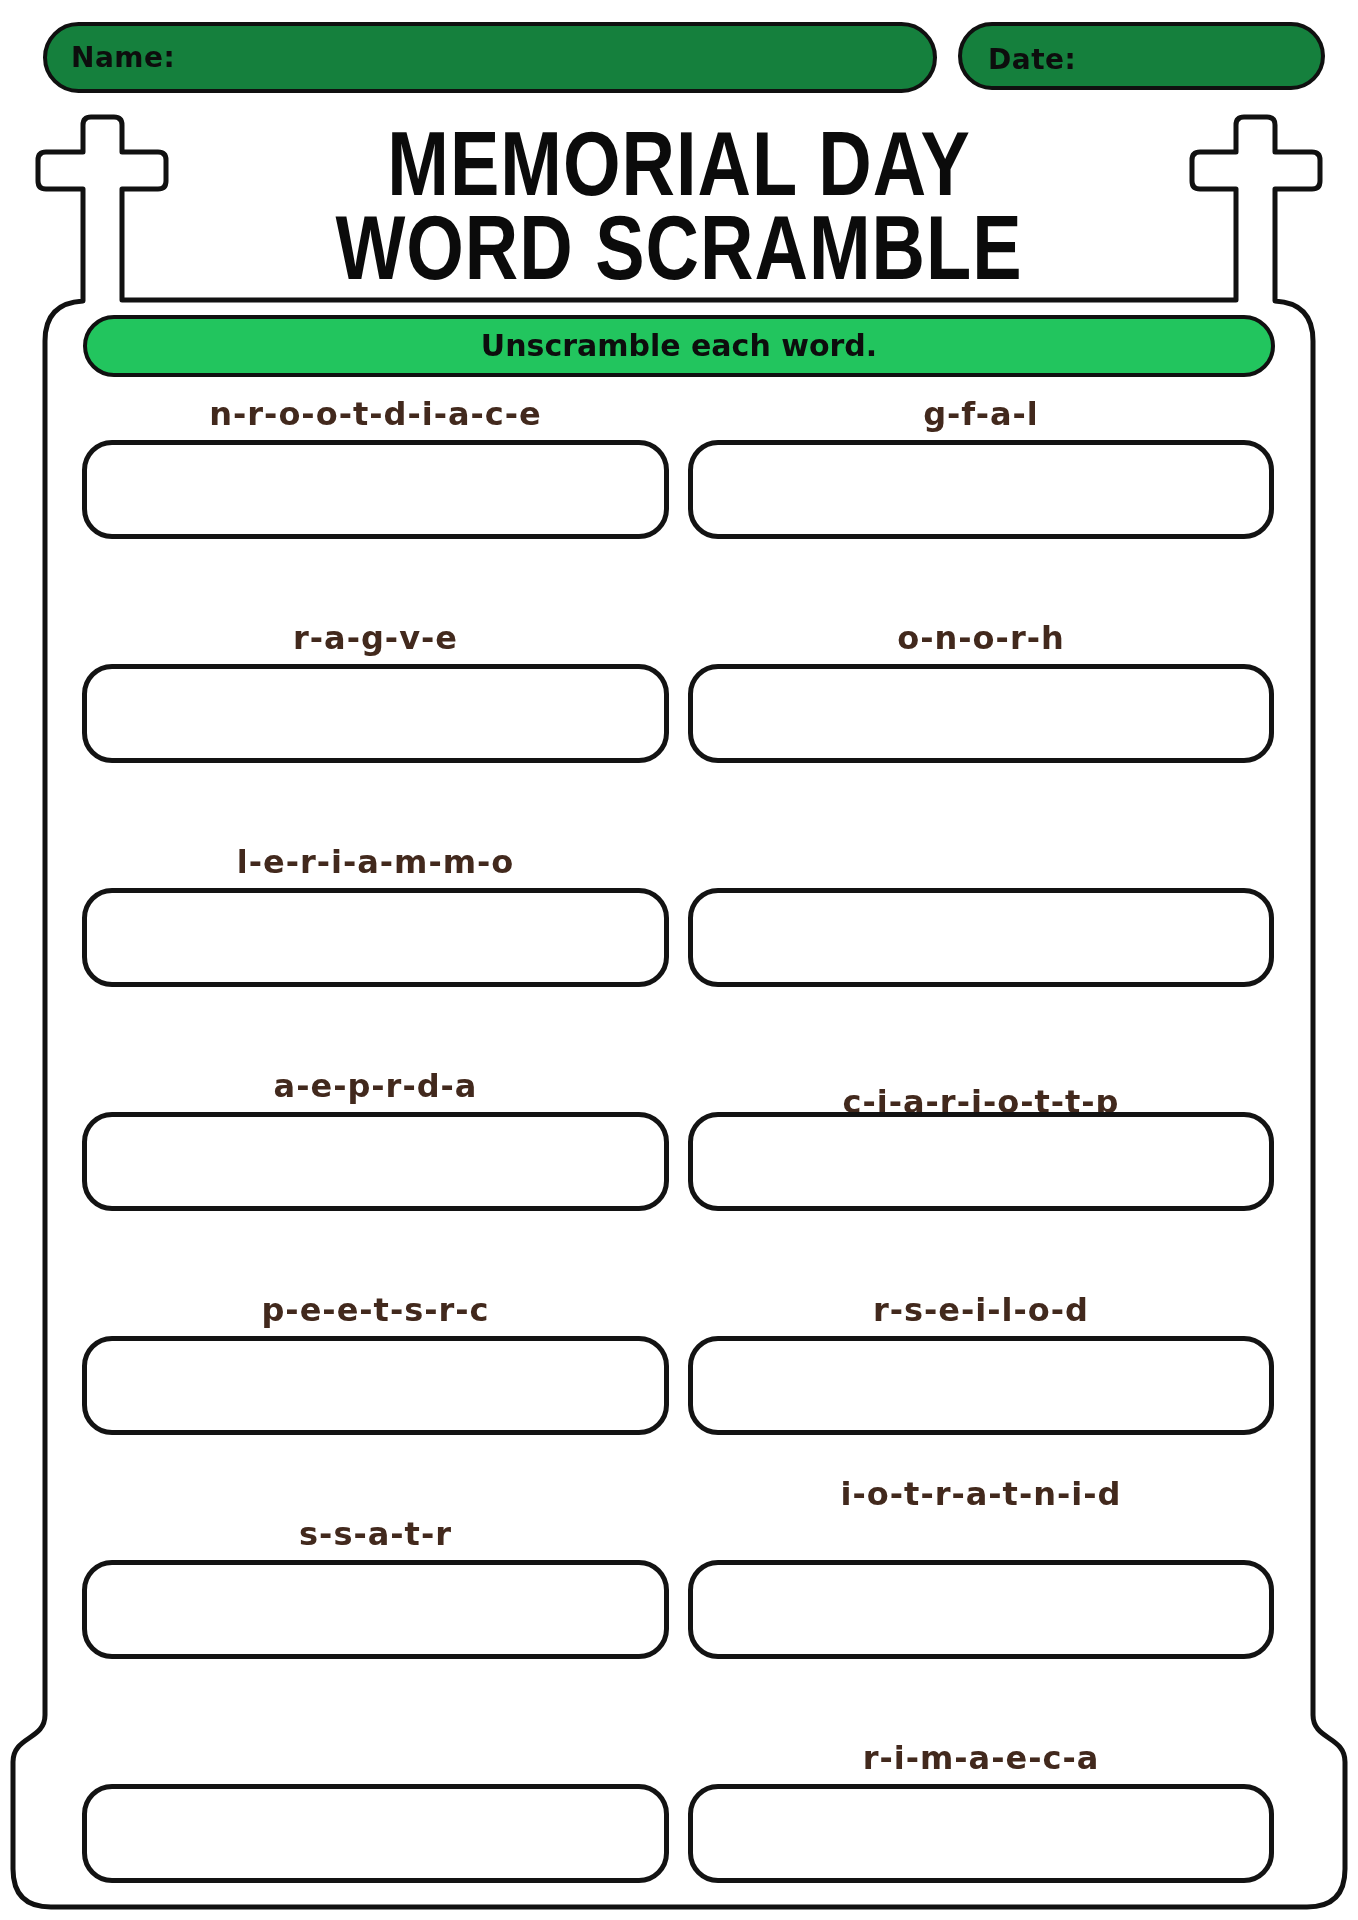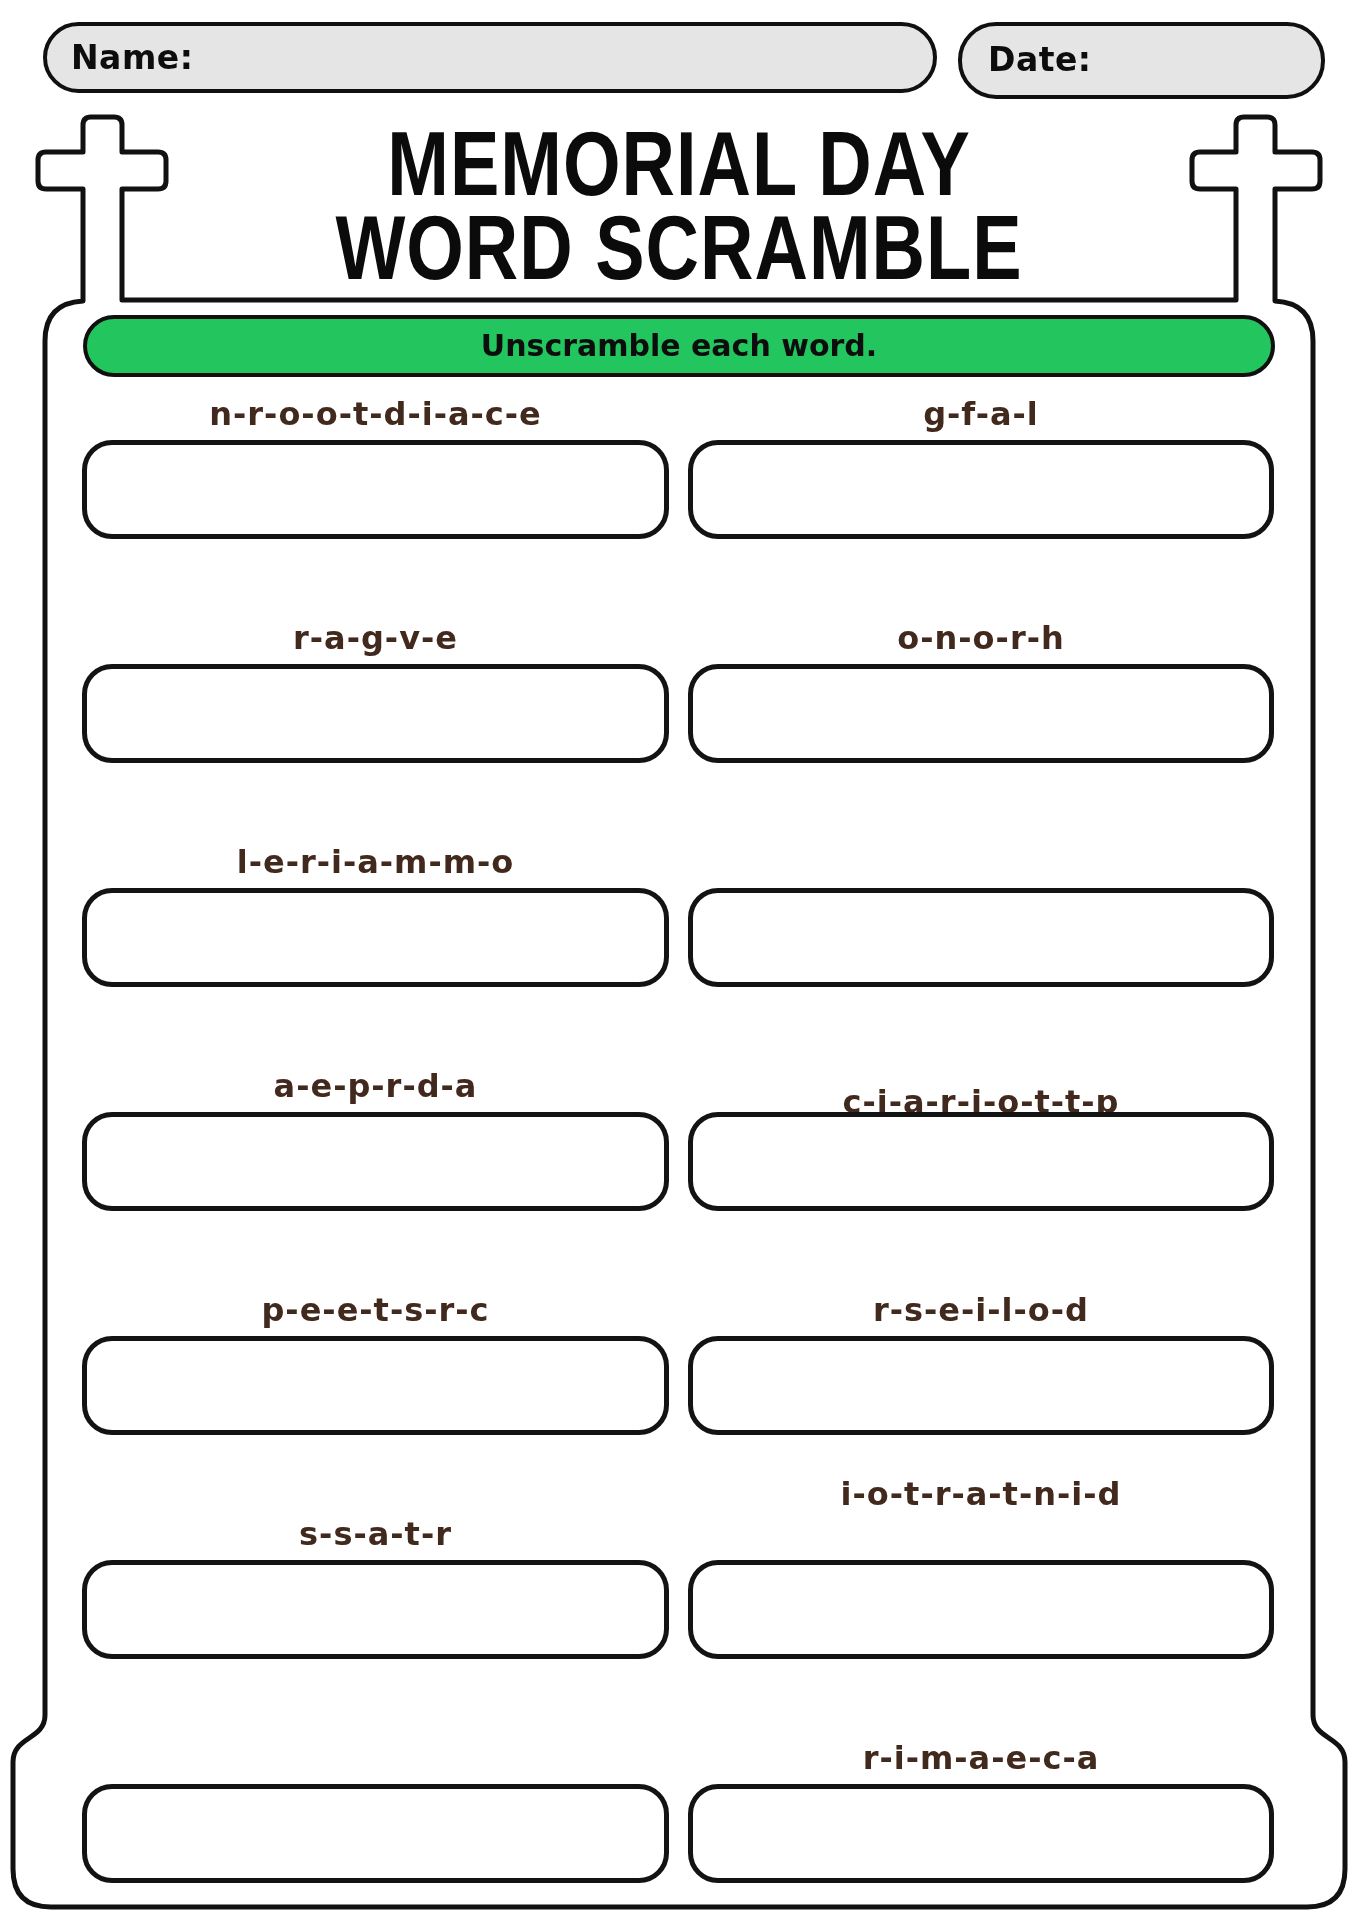--- a/index.html
+++ b/index.html
@@ -2,26 +2,26 @@
 <html><head>
 <meta charset="utf-8">
 <style>
   html,body{margin:0;padding:0;background:#ffffff;}
   .sheet{
     position:relative;width:1358px;height:1920px;background:#ffffff;
     font-family:"DejaVu Sans","Liberation Sans",sans-serif;overflow:hidden;
   }
   .monument-svg{position:absolute;left:0;top:0;width:1358px;height:1920px;}
   .field-box{
-    position:absolute;background:#e5e5e5;border:4px solid #101010;
+    position:absolute;background:#15803d;border:4px solid #101010;
     box-sizing:border-box;color:#0d0d0d;
-    font-size:33px;font-weight:700;letter-spacing:0.5px;
+    font-size:28px;font-weight:700;letter-spacing:0.5px;
   }
   .name-box{left:43px;top:22px;width:894px;height:71px;border-radius:36px;line-height:63px;padding-left:24px;}
-  .date-box{left:958px;top:22px;width:367px;height:77px;border-radius:38px;line-height:67px;padding-left:26px;}
+  .date-box{left:958px;top:22px;width:367px;height:68px;border-radius:38px;line-height:67px;padding-left:26px;}
   .title-line{
     position:absolute;left:0;width:100%;text-align:center;
     font-family:"Liberation Sans","DejaVu Sans",sans-serif;
     font-weight:800;color:#0b0b0b;letter-spacing:1px;white-space:nowrap;
   }
   .title-1{top:122px;font-size:74px;line-height:84px;transform:scaleY(1.22);transform-origin:50% 50%;}
   .title-2{top:206px;font-size:74px;line-height:86px;transform:scaleY(1.22);transform-origin:50% 50%;}
   .instruction-bar{
     position:absolute;left:83px;top:315px;width:1192px;height:62px;
     border:4px solid #101010;border-radius:31px;box-sizing:border-box;

